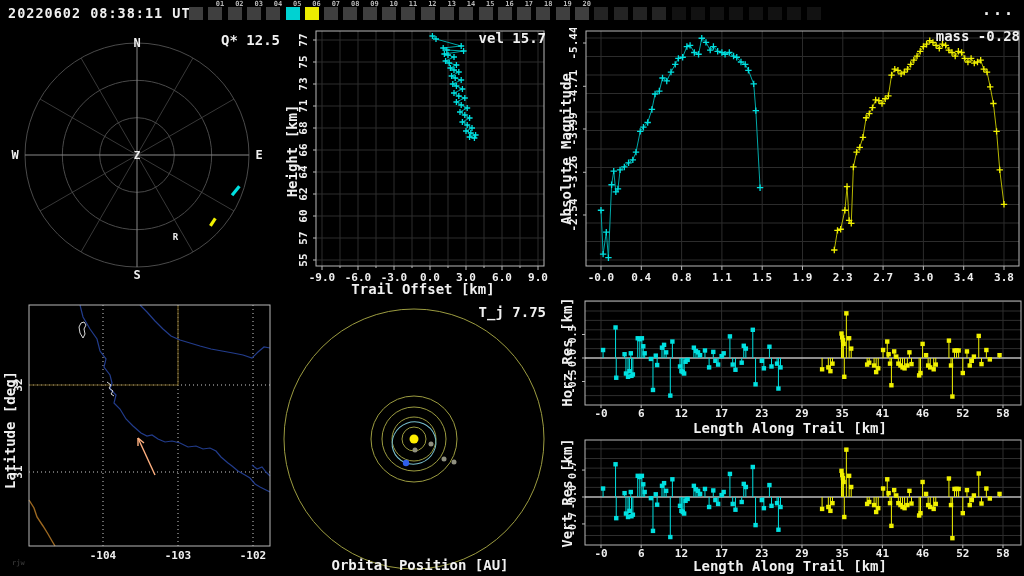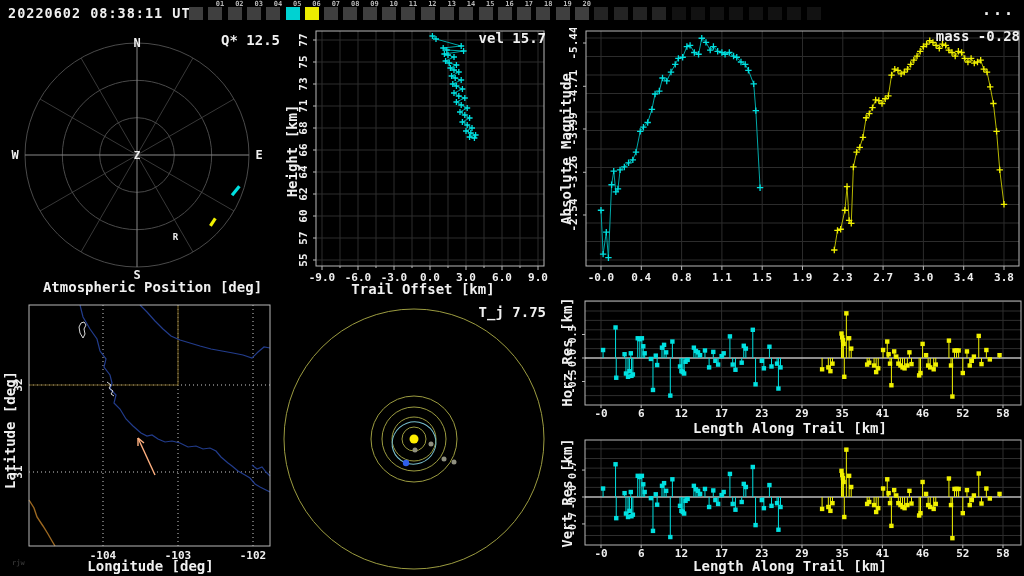--- a/index.html
+++ b/index.html
@@ -171,21 +171,20 @@
       <text x="135" y="19" font-size="12" text-anchor="middle" fill="#f0f0f0">N</text>
       <text x="135" y="251" font-size="12" text-anchor="middle" fill="#f0f0f0">S</text>
       <text x="257" y="131" font-size="12" text-anchor="middle" fill="#f0f0f0">E</text>
       <text x="13" y="131" font-size="12" text-anchor="middle" fill="#f0f0f0">W</text>
       <text x="135" y="131" font-size="11" text-anchor="middle" fill="#f0f0f0">Z</text>
       <line x1="230.07792352993206" y1="167.35818411595875" x2="237.34586010484398" y2="158.29026955432667" stroke="#00e0e0" stroke-width="3.2"></line>
       <line x1="208.40463029233527" y1="197.88602749217142" x2="213.33631291486267" y2="190.4354954178236" stroke="#f0f000" stroke-width="3.2"></line>
       <text x="173.39252119991068" y="212.33302740901834" font-size="9" text-anchor="middle" fill="#f0f0f0">R</text>
     </svg>
   <div class="abs lbl anno" style="left:195px;top:32px;width:85px">Q* 12.5</div>
-  <div class="abs lbl caption" style="left:10px;top:279px;width:285px">Atmospheric Position [deg]</div>
 
   <svg id="svg-height" style="left:283px;top:28px" width="280" height="272" viewBox="0 0 280 272">
       <line x1="39" y1="3" x2="39" y2="238" stroke="#2c2c2c" stroke-width="1"></line>
       <line x1="57" y1="3" x2="57" y2="238" stroke="#2c2c2c" stroke-width="1"></line>
       <line x1="75" y1="3" x2="75" y2="238" stroke="#2c2c2c" stroke-width="1"></line>
       <line x1="93" y1="3" x2="93" y2="238" stroke="#2c2c2c" stroke-width="1"></line>
       <line x1="111" y1="3" x2="111" y2="238" stroke="#2c2c2c" stroke-width="1"></line>
       <line x1="129" y1="3" x2="129" y2="238" stroke="#2c2c2c" stroke-width="1"></line>
       <line x1="147" y1="3" x2="147" y2="238" stroke="#2c2c2c" stroke-width="1"></line>
       <line x1="165" y1="3" x2="165" y2="238" stroke="#2c2c2c" stroke-width="1"></line>
@@ -472,39 +471,39 @@
       <line x1="155" y1="180" x2="138" y2="143" stroke="#ffb080" stroke-width="1.4"></line>
       <line x1="138" y1="143" x2="138" y2="151" stroke="#ffb080" stroke-width="1.4"></line>
       <line x1="138" y1="143" x2="144" y2="148" stroke="#ffb080" stroke-width="1.4"></line>
       <rect x="29" y="10" width="241" height="241" fill="none" stroke="#b8b8b8" stroke-width="1"></rect>
       <text x="103" y="264" font-size="11" text-anchor="middle" fill="#f0f0f0">-104</text>
       <text x="178" y="264" font-size="11" text-anchor="middle" fill="#f0f0f0">-103</text>
       <text x="253" y="264" font-size="11" text-anchor="middle" fill="#f0f0f0">-102</text>
       <text x="22" y="90" font-size="11" text-anchor="middle" fill="#f0f0f0" transform="rotate(-90 22 90)">32</text>
       <text x="22" y="177" font-size="11" text-anchor="middle" fill="#f0f0f0" transform="rotate(-90 22 177)">31</text>
     </svg>
-  <div class="abs lbl caption" style="left:8px;top:558px;width:285px">Longitude [deg]</div>
   <div class="abs lbl vlabel" style="left:-60px;top:422px;width:140px">Latitude [deg]</div>
   <div class="abs" id="watermark">rjw</div>
 
   <svg id="svg-orb" style="left:280px;top:295px" width="280" height="281" viewBox="0 0 280 281">
       <circle cx="134" cy="144" r="12" fill="none" stroke="#9c9c40" stroke-width="1"></circle>
       <circle cx="134" cy="144" r="22" fill="none" stroke="#9c9c40" stroke-width="1"></circle>
       <circle cx="134" cy="144" r="32" fill="none" stroke="#9c9c40" stroke-width="1"></circle>
       <circle cx="134" cy="144" r="43" fill="none" stroke="#9c9c40" stroke-width="1"></circle>
       <circle cx="134" cy="144" r="130" fill="none" stroke="#9c9c40" stroke-width="1"></circle>
       <ellipse cx="134" cy="148" rx="22" ry="21" fill="none" stroke="#78c0d0" stroke-width="1" transform="rotate(-20 134 148)"></ellipse>
       <circle cx="134" cy="144" r="4.5" fill="#ffee00"></circle>
       <circle cx="151" cy="149" r="2.5" fill="#909080"></circle>
       <circle cx="135" cy="155" r="2.5" fill="#909080"></circle>
       <circle cx="164" cy="164" r="2.5" fill="#909080"></circle>
       <circle cx="174" cy="167" r="2.5" fill="#909080"></circle>
       <circle cx="126" cy="168" r="3.2" fill="#2e5fe8"></circle>
     </svg>
   <div class="abs lbl anno" style="left:436px;top:304px;width:110px">T_j 7.75</div>
+  <div class="abs lbl caption" style="left:280px;top:557px;width:280px">Orbital Position [AU]</div>
 
   <svg id="svg-horz" style="left:556px;top:295px" width="468" height="126" viewBox="0 0 468 126">
       <line x1="29" y1="100.6" x2="465" y2="100.6" stroke="#2e2e2e" stroke-width="1"></line>
       <line x1="29" y1="91.2" x2="465" y2="91.2" stroke="#2e2e2e" stroke-width="1"></line>
       <line x1="29" y1="81.80000000000001" x2="465" y2="81.80000000000001" stroke="#2e2e2e" stroke-width="1"></line>
       <line x1="29" y1="72.4" x2="465" y2="72.4" stroke="#2e2e2e" stroke-width="1"></line>
       <line x1="29" y1="63" x2="465" y2="63" stroke="#2e2e2e" stroke-width="1"></line>
       <line x1="29" y1="53.6" x2="465" y2="53.6" stroke="#2e2e2e" stroke-width="1"></line>
       <line x1="29" y1="44.2" x2="465" y2="44.2" stroke="#2e2e2e" stroke-width="1"></line>
       <line x1="29" y1="34.8" x2="465" y2="34.8" stroke="#2e2e2e" stroke-width="1"></line>

